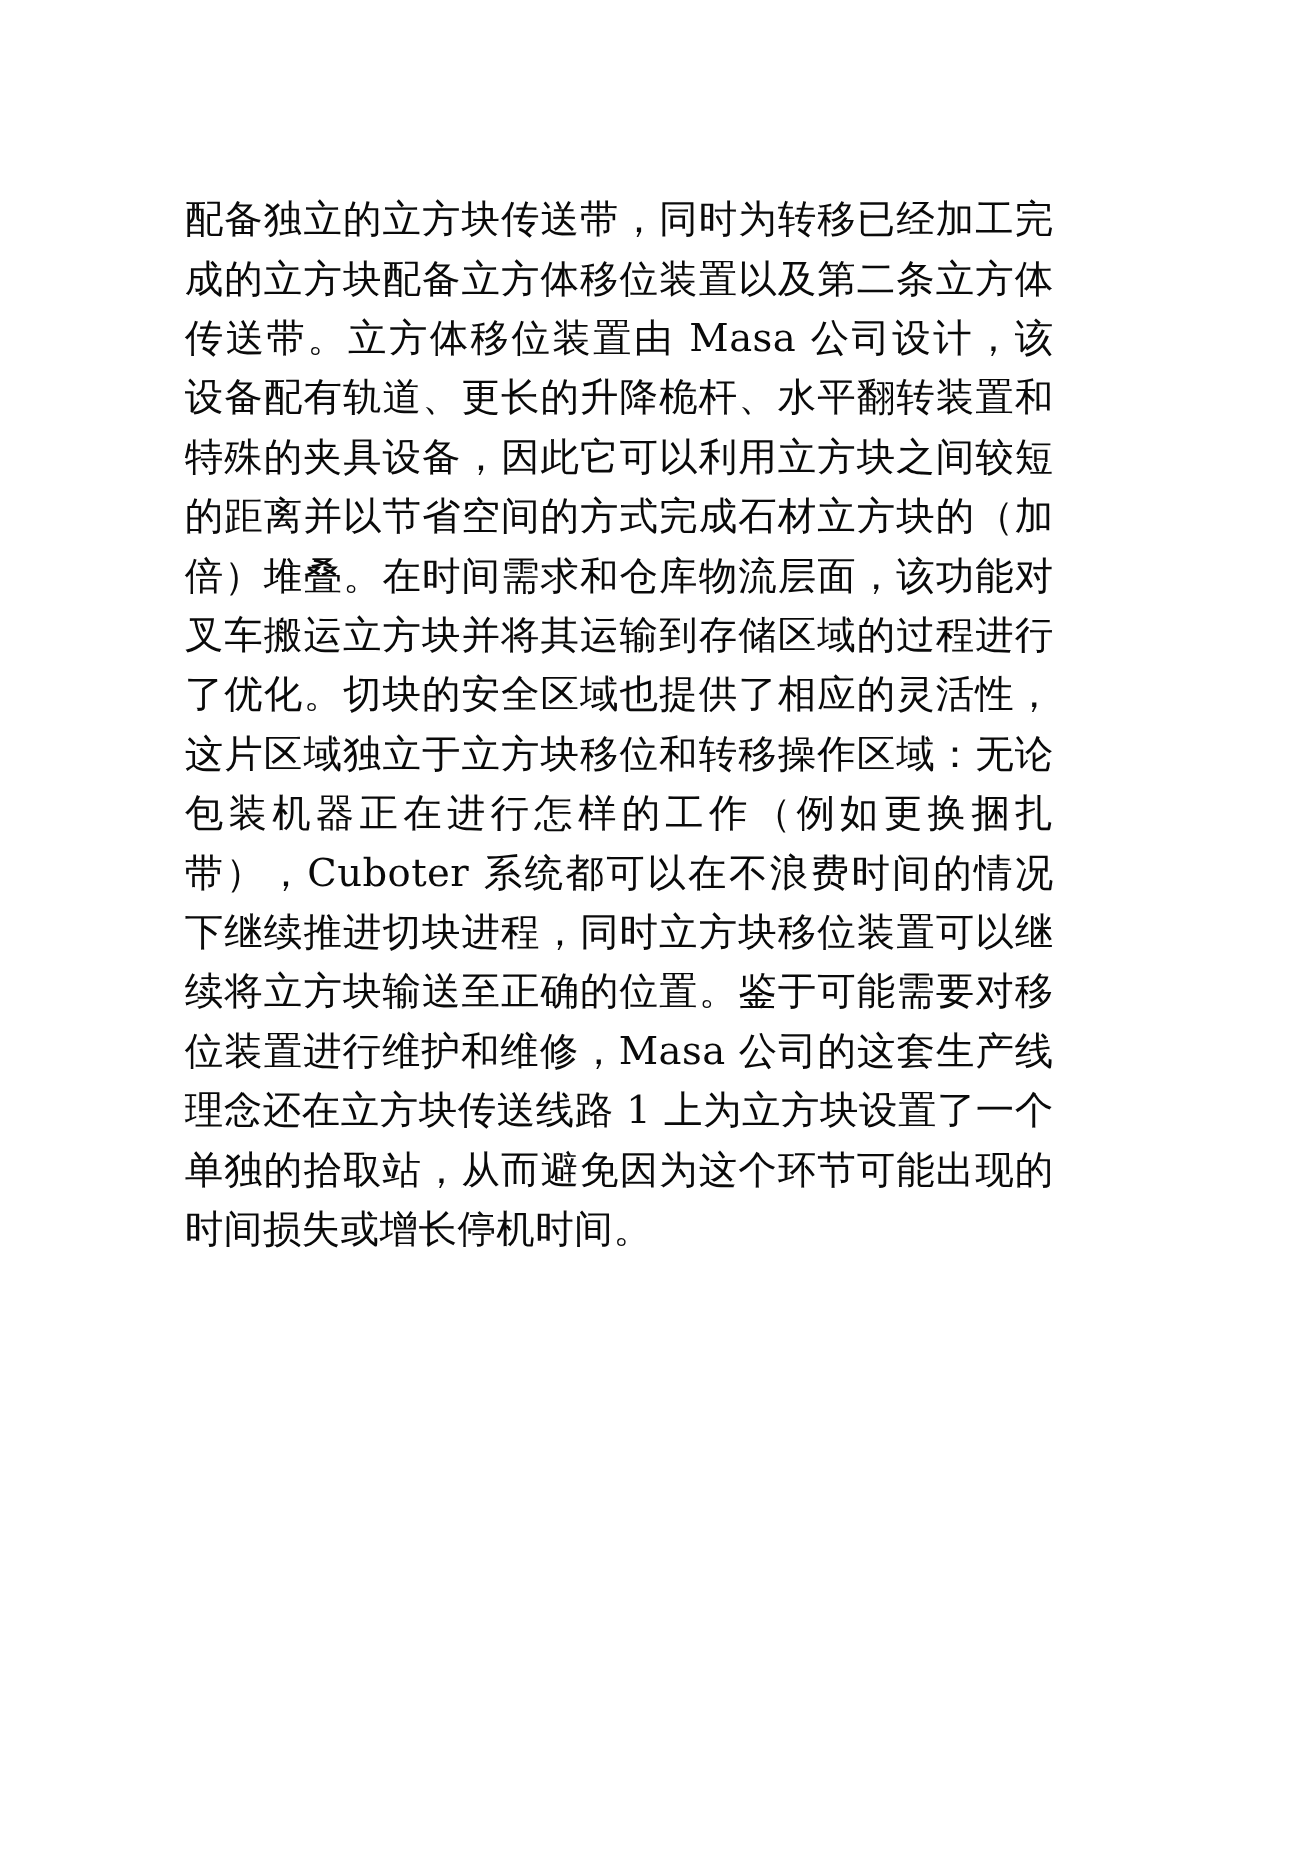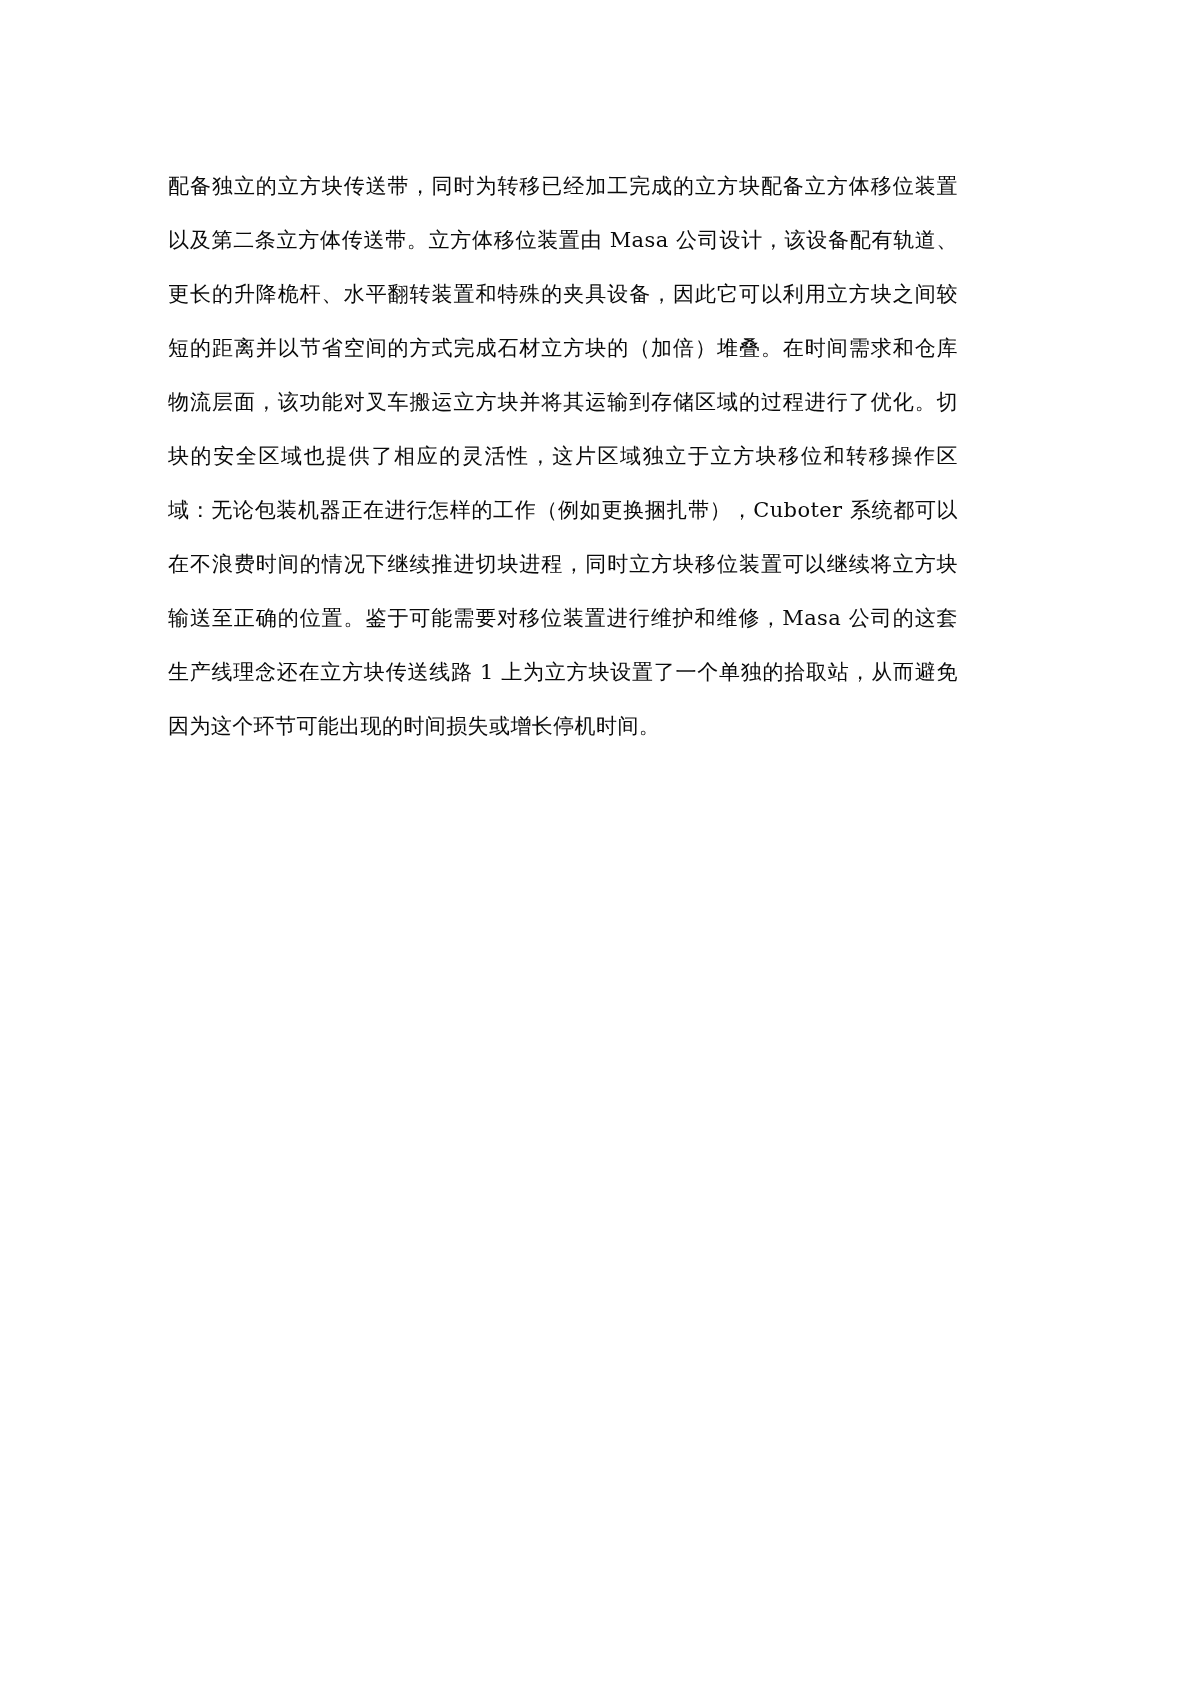--- a/index.html
+++ b/index.html
@@ -20,21 +20,21 @@
     background: #ffffff;
     box-sizing: border-box;
   }
   .content {
     position: absolute;
     left: 168px;
     top: 138px;
     width: 790px;
   }
   .body-paragraph {
-    font-size: 21px;
+    font-size: 35px;
     line-height: 54px;
     text-align: justify;
     text-justify: inter-character;
     letter-spacing: 0.4px;
     white-space: pre-wrap;
     word-break: break-all;
     text-indent: 0;
   }
 </style>
 </head>

